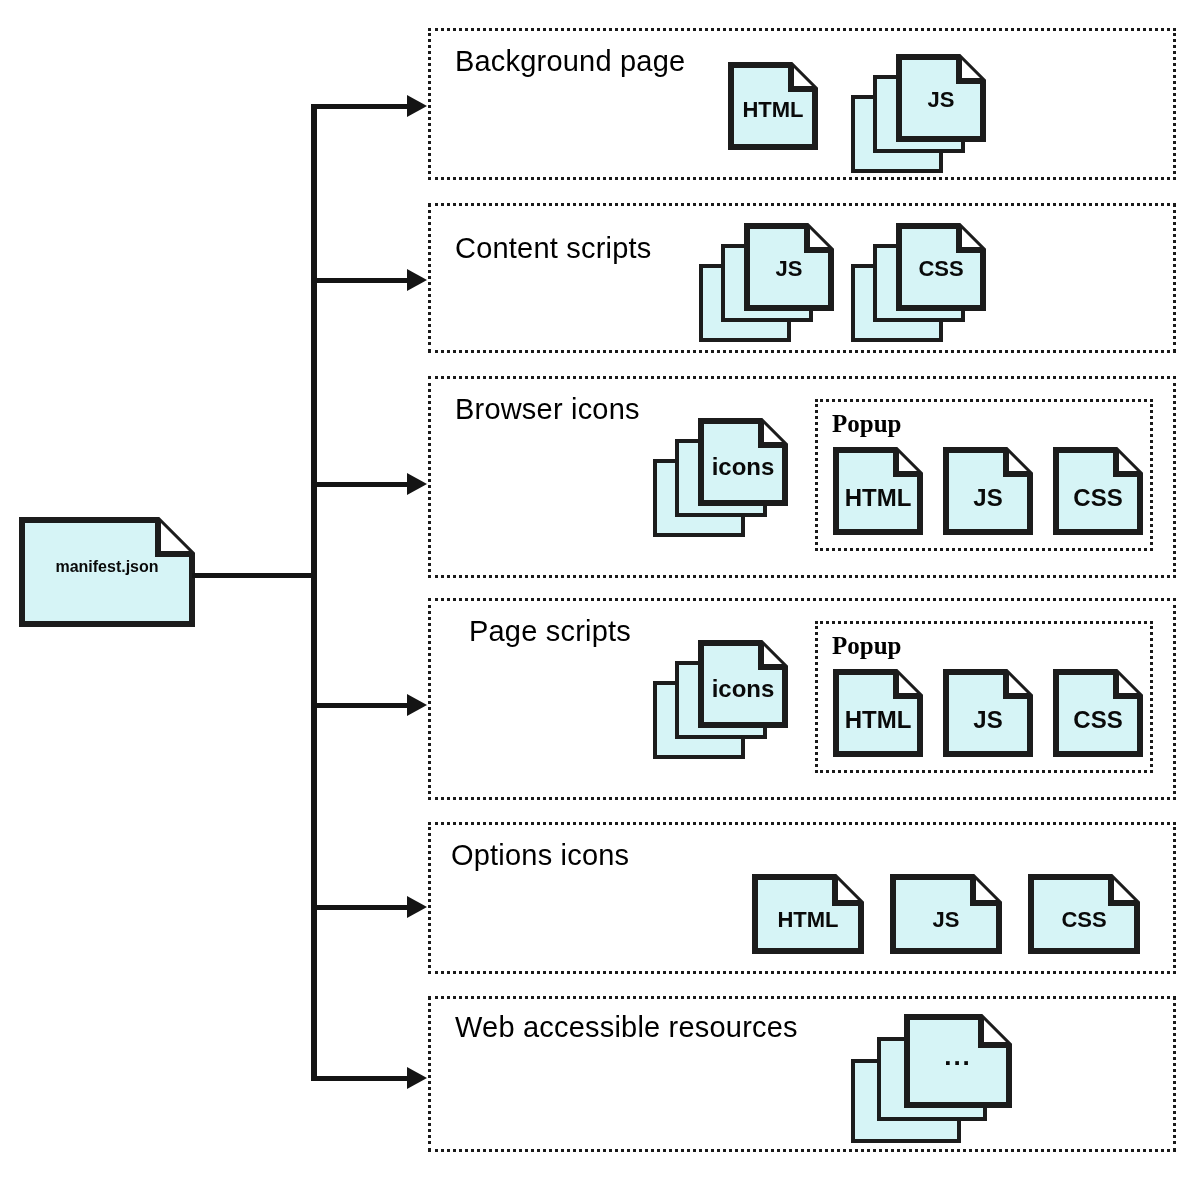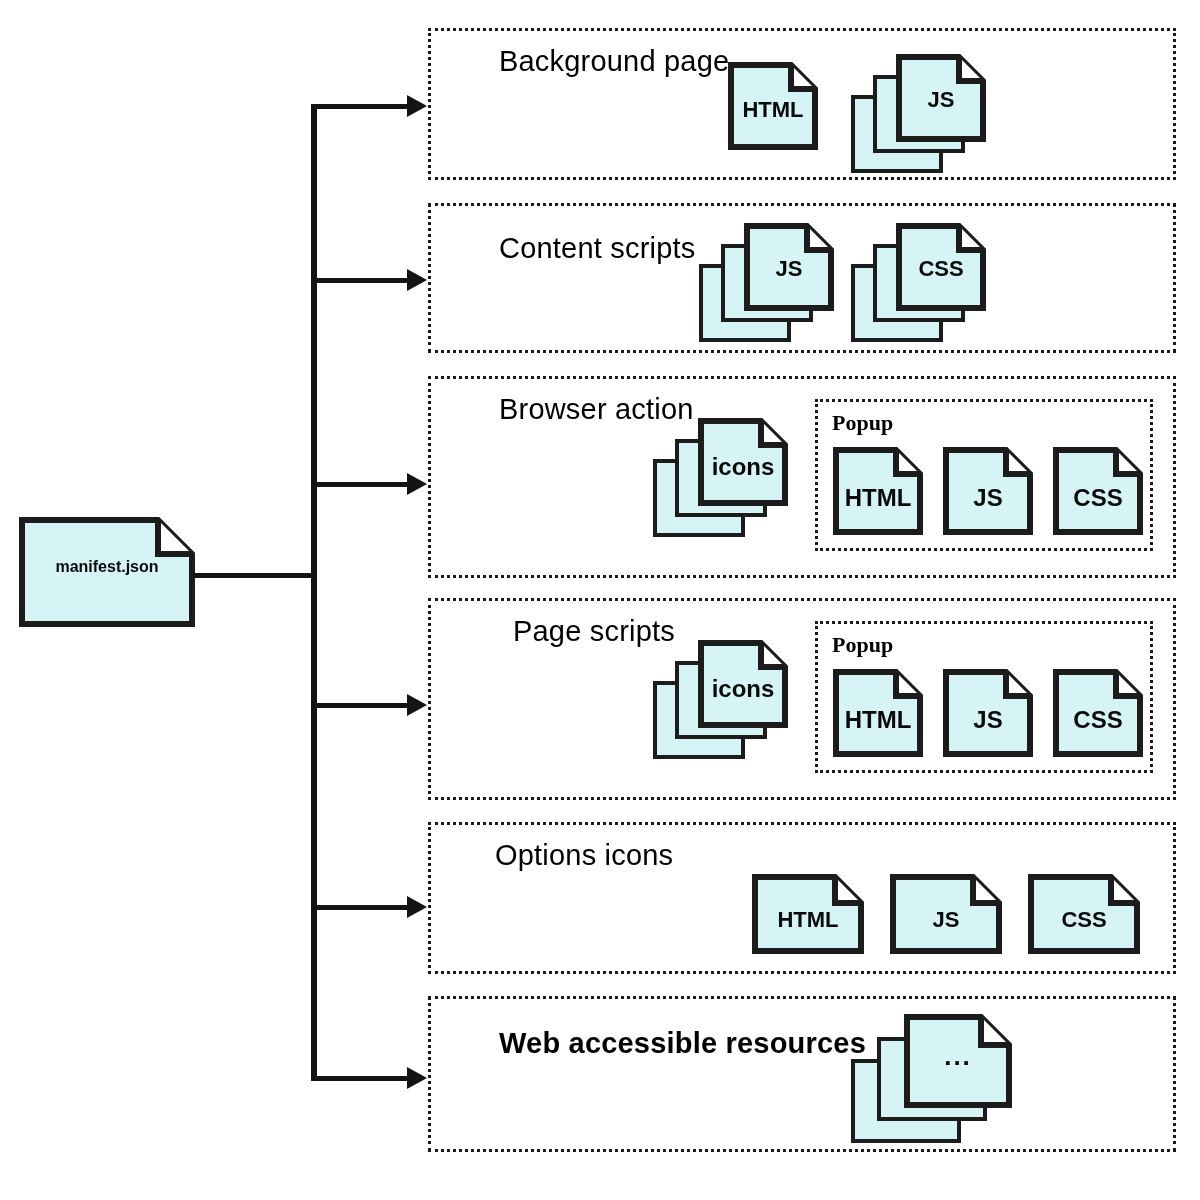--- a/index.html
+++ b/index.html
@@ -13,33 +13,32 @@
     background:#ffffff;
     box-sizing:border-box;
   }
   .section-title{
     position:absolute;
     font-size:29px;
     color:#000;
     font-family:"Liberation Sans",sans-serif;
     letter-spacing:.2px;
     white-space:nowrap;
-    margin-left:44px;
   }
 
   
   .popup-box{
     position:absolute;
     border:3px dotted #1a1a1a;
     background:#ffffff;
     box-sizing:border-box;
   }
   .popup-title{
     position:absolute;
-    font-size:22px;
+    font-size:25px;
     font-family:"Liberation Serif",serif;
     font-weight:bold;
     color:#000;
     white-space:nowrap;
   }
 
   
   .doc{
     position:absolute;
     display:block;
@@ -169,21 +168,21 @@
         <svg width="92" height="90" viewBox="0 0 92 90">
           <path d="M4,4 L64,4 L88,28 L88,86 L4,86 Z" fill="#d6f4f6" stroke="#1c1c1c" stroke-width="6" stroke-linejoin="miter"></path>
           <path d="M64,4 L64,28 L88,28" fill="#ffffff" stroke="#1c1c1c" stroke-width="6" stroke-linejoin="miter"></path>
         </svg>
         <div class="doc-label" style="top:34px;">CSS</div>
       </div>
     </div>
   </div>
 
   <div class="section" style="left:428px;top:376px;width:748px;height:202px;">
-    <div class="section-title" style="left:24px;top:14px;">Browser action</div>
+    <div class="section-title" style="left:24px;top:14px;">Browser icons</div>
 
     <div style="position:absolute;left:222px;top:38px;width:140px;height:124px;">
       <div class="sheet" style="left:0px;top:42px;width:92px;height:78px;"></div>
       <div class="sheet" style="left:22px;top:22px;width:92px;height:78px;"></div>
       <div class="doc" style="left:44px;top:0px;width:92px;height:90px;">
         <svg width="92" height="90" viewBox="0 0 92 90">
           <path d="M4,4 L64,4 L88,28 L88,86 L4,86 Z" fill="#d6f4f6" stroke="#1c1c1c" stroke-width="6" stroke-linejoin="miter"></path>
           <path d="M64,4 L64,28 L88,28" fill="#ffffff" stroke="#1c1c1c" stroke-width="6" stroke-linejoin="miter"></path>
         </svg>
         <div class="doc-label small" style="top:36px;">icons</div>
@@ -279,21 +278,21 @@
     <div class="doc" style="left:596px;top:48px;width:114px;height:82px;">
       <svg width="114" height="82" viewBox="0 0 114 82">
         <path d="M4,4 L84,4 L110,30 L110,78 L4,78 Z" fill="#d6f4f6" stroke="#1c1c1c" stroke-width="6" stroke-linejoin="miter"></path>
         <path d="M84,4 L84,30 L110,30" fill="#ffffff" stroke="#1c1c1c" stroke-width="6" stroke-linejoin="miter"></path>
       </svg>
       <div class="doc-label" style="top:34px;">CSS</div>
     </div>
   </div>
 
   <div class="section" style="left:428px;top:996px;width:748px;height:156px;">
-    <div class="section-title" style="left:24px;top:28px;font-weight:bold;">Web accessible resources</div>
+    <div class="section-title" style="left:24px;top:12px;">Web accessible resources</div>
 
     <div style="position:absolute;left:420px;top:14px;width:162px;height:132px;">
       <div class="sheet" style="left:0px;top:46px;width:110px;height:84px;"></div>
       <div class="sheet" style="left:26px;top:24px;width:110px;height:84px;"></div>
       <div class="doc" style="left:52px;top:0px;width:110px;height:96px;">
         <svg width="110" height="96" viewBox="0 0 110 96">
           <path d="M4,4 L78,4 L106,32 L106,92 L4,92 Z" fill="#d6f4f6" stroke="#1c1c1c" stroke-width="6" stroke-linejoin="miter"></path>
           <path d="M78,4 L78,32 L106,32" fill="#ffffff" stroke="#1c1c1c" stroke-width="6" stroke-linejoin="miter"></path>
         </svg>
         <div class="doc-label" style="top:28px;font-size:26px;letter-spacing:2px;">...</div>

